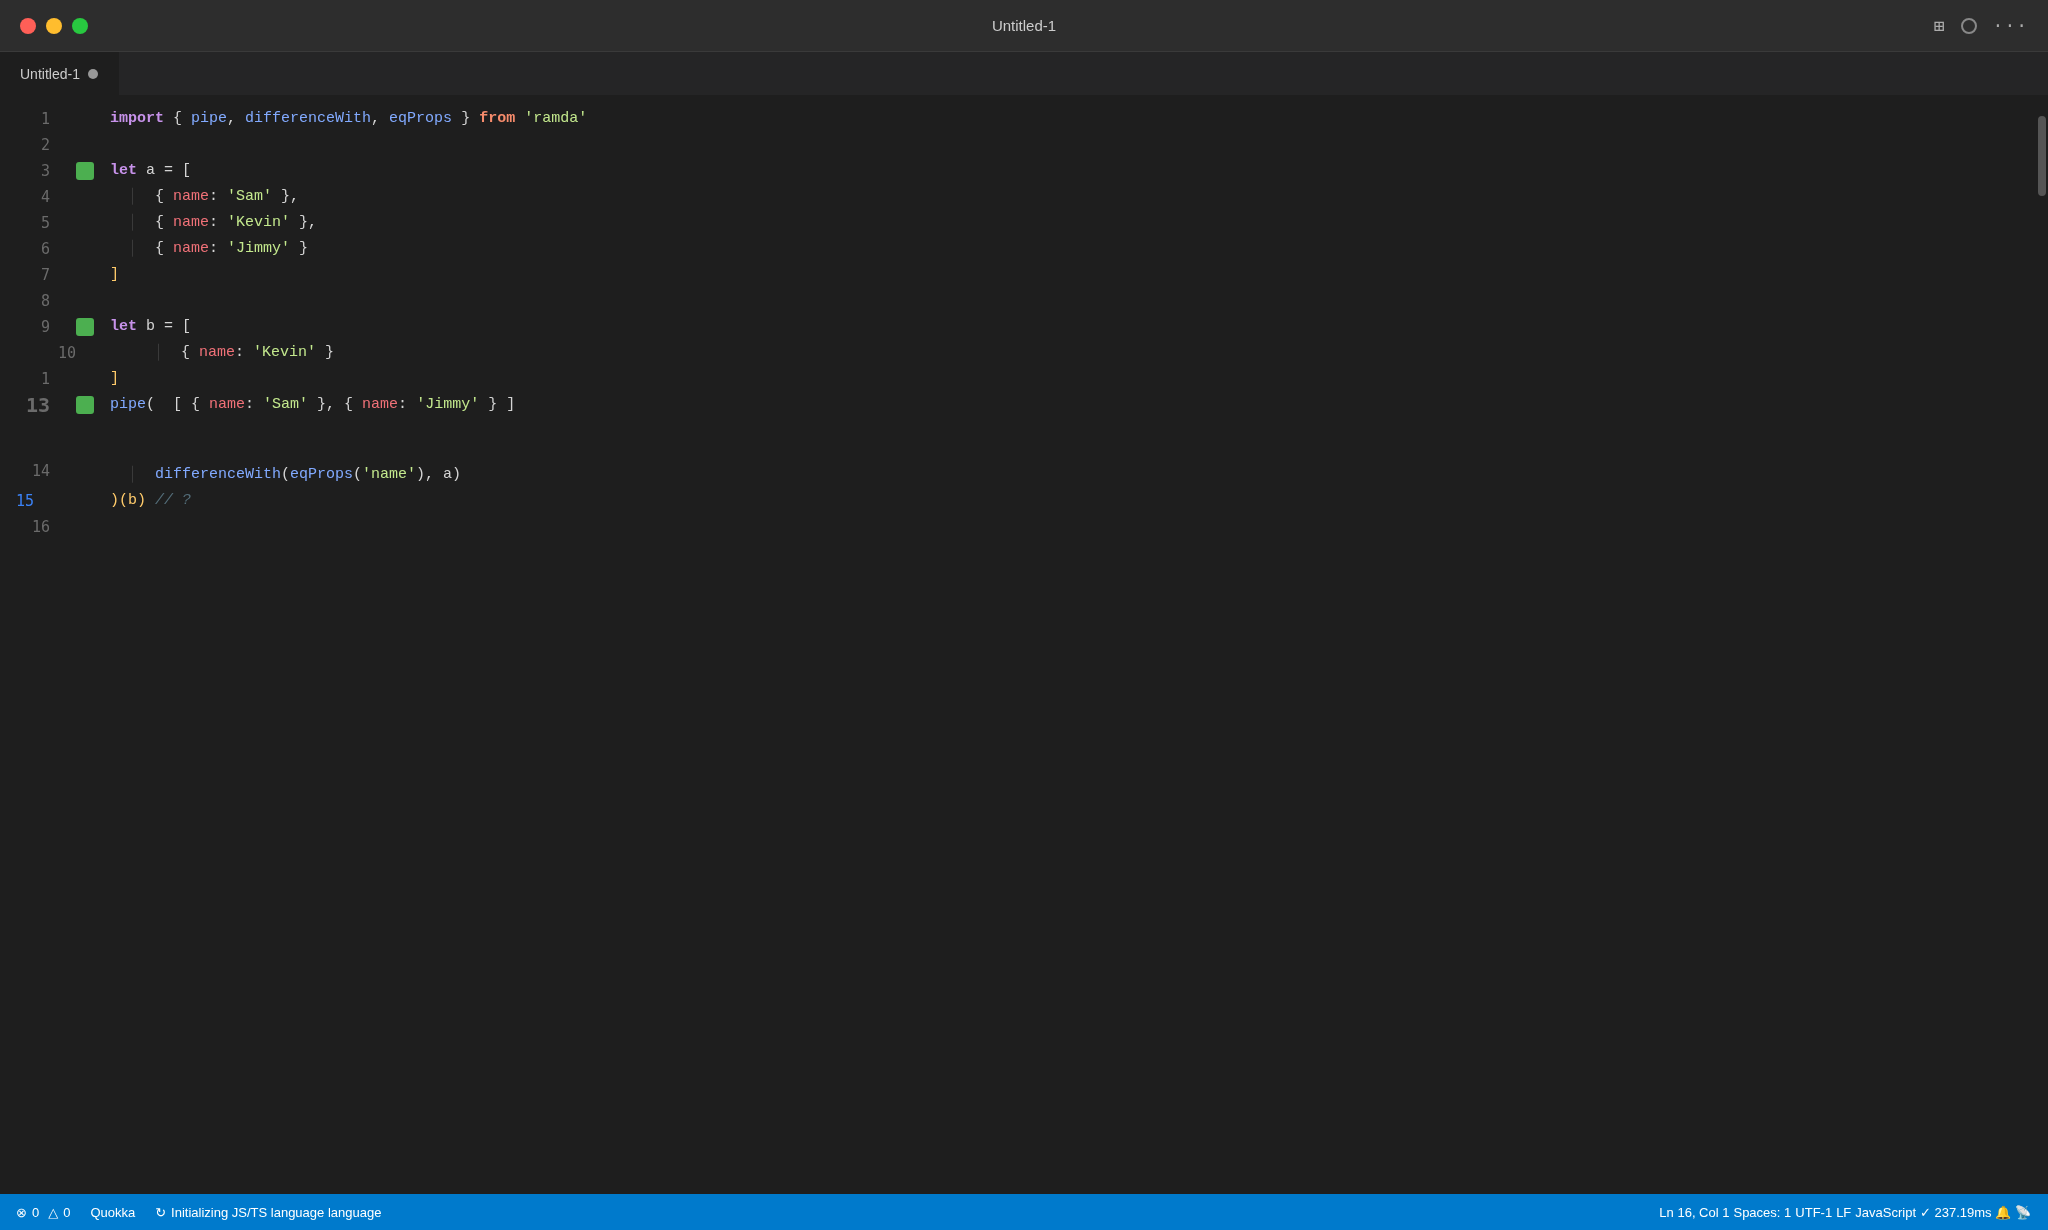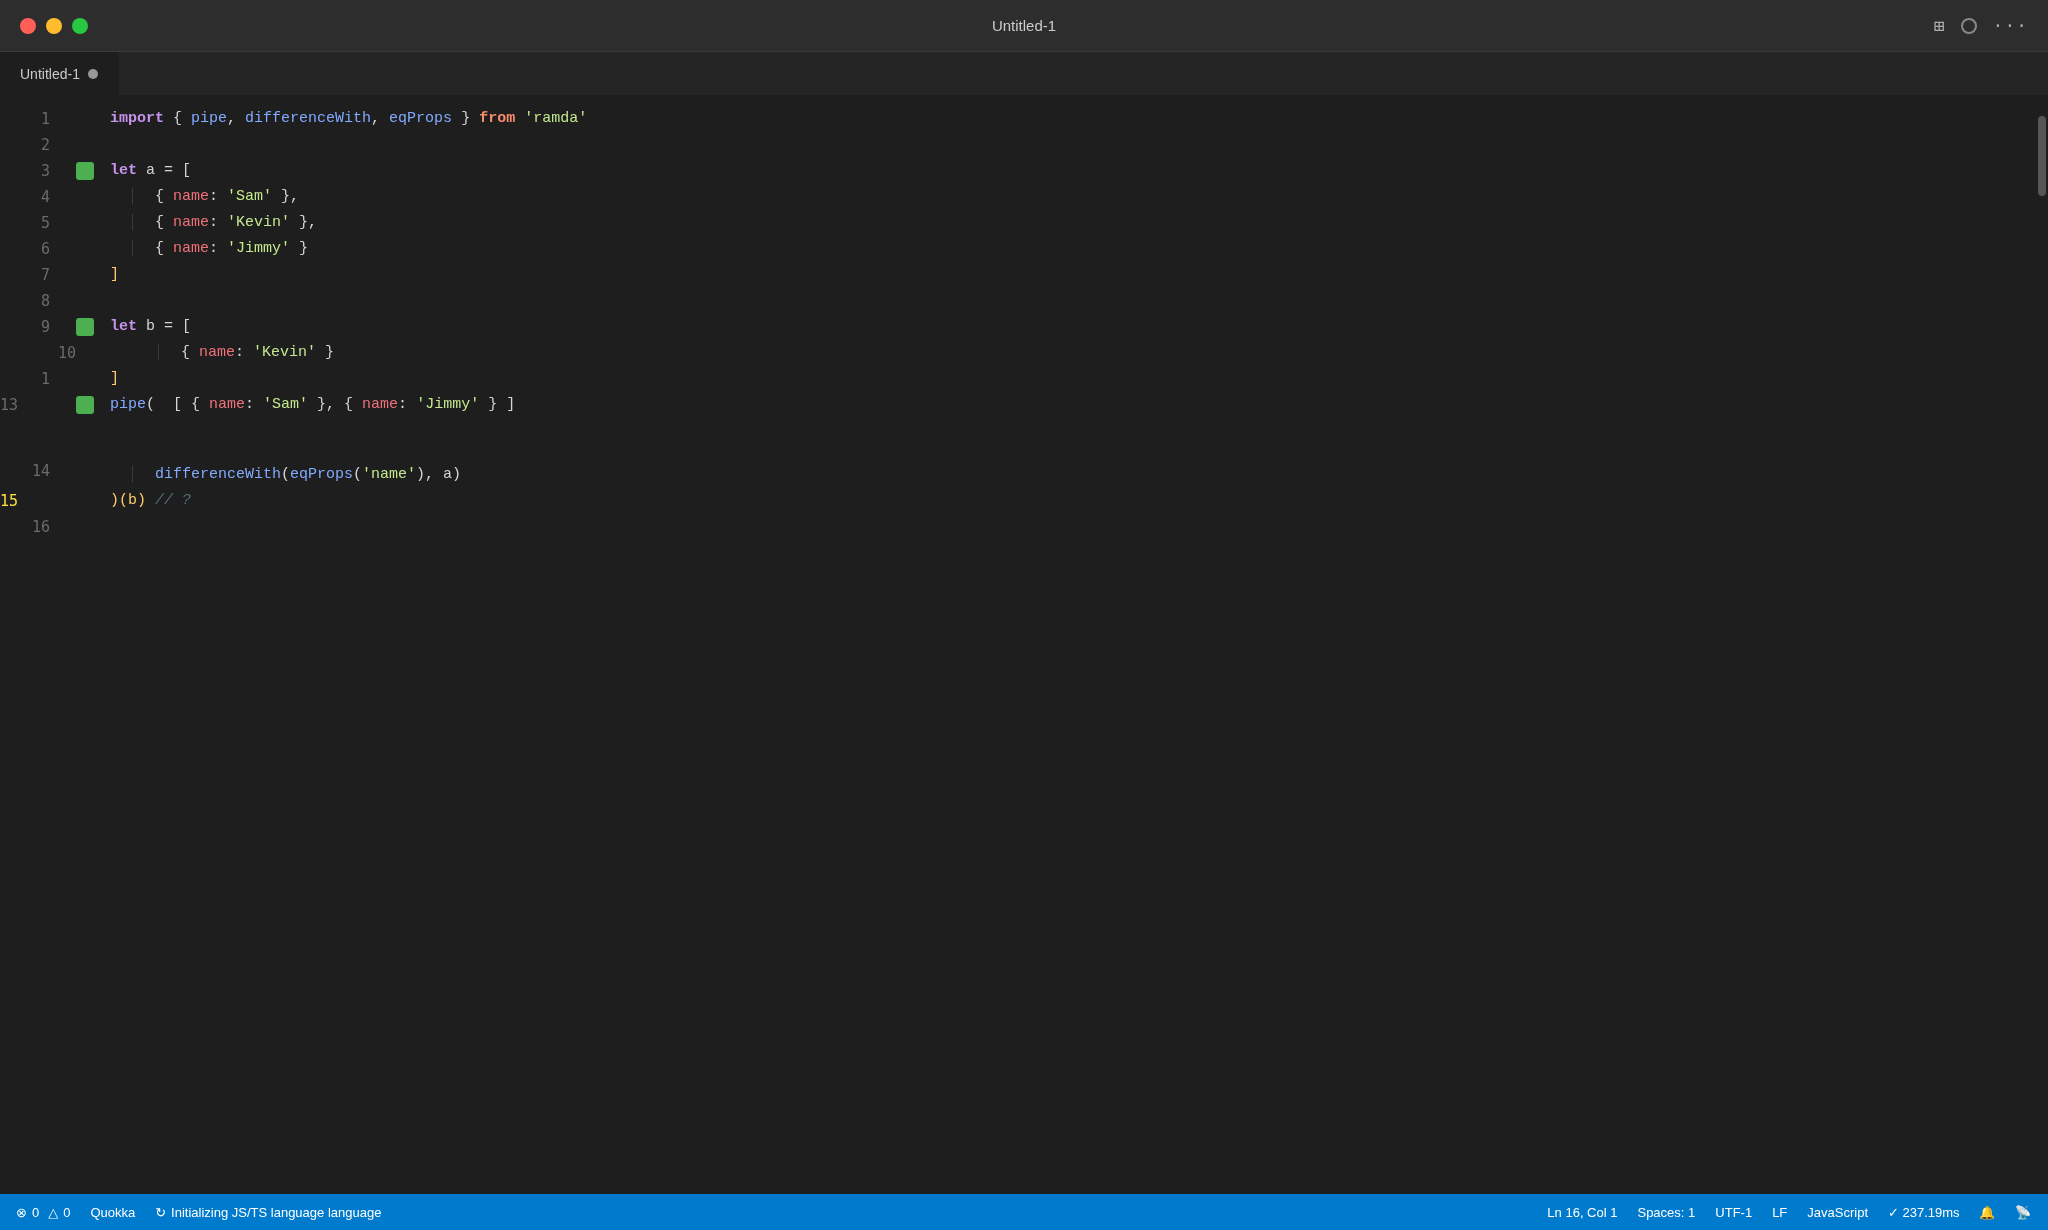--- a/index.html
+++ b/index.html
@@ -124,21 +124,21 @@
       font-family: -apple-system, BlinkMacSystemFont, sans-serif;
       display: flex;
       align-items: center;
       gap: 5px;
       white-space: nowrap;
     }
     .statusbar-right {
       margin-left: auto;
       display: flex;
       align-items: center;
-      gap: 20px;
+      gap: 4px;
     }
 
     .editor-content {
       flex: 1;
       padding: 10px 0;
       overflow: hidden;
     }
 
     
     .split-icon {
@@ -232,33 +232,33 @@
         <div style="width: 70px; text-align: right; padding-right: 20px; color: rgb(107, 107, 107); font-size: 15px; flex-shrink: 0; user-select: none; font-family: Menlo, Monaco, monospace;">10</div>
         <div style="width: 30px; flex-shrink: 0; display: flex; align-items: center; justify-content: center;"></div>
         <div style="flex: 1 1 0%; white-space: pre; font-size: 15px; line-height: 26px; font-family: Menlo, Monaco, &quot;Courier New&quot;, monospace; padding-left: 10px;"><span style="color: rgb(58, 58, 58);">  │  </span><span style="color: rgb(212, 212, 212);">{ </span><span style="color: rgb(240, 113, 120);">name</span><span style="color: rgb(212, 212, 212);">: </span><span style="color: rgb(195, 232, 141);">'Kevin'</span><span style="color: rgb(212, 212, 212);"> }</span></div>
       </div>
       <div style="display: flex; align-items: center; height: 26px;">
         <div style="width: 70px; text-align: right; padding-right: 20px; color: rgb(107, 107, 107); font-size: 15px; flex-shrink: 0; user-select: none; font-family: Menlo, Monaco, monospace;">1</div>
         <div style="width: 30px; flex-shrink: 0; display: flex; align-items: center; justify-content: center;"></div>
         <div style="flex: 1 1 0%; white-space: pre; font-size: 15px; line-height: 26px; font-family: Menlo, Monaco, &quot;Courier New&quot;, monospace; padding-left: 10px;"><span style="color: rgb(255, 203, 107);">]</span></div>
       </div>
       <div style="display: flex; align-items: center; height: 26px;">
-        <div style="width: 70px; padding-right: 20px; color: rgb(107, 107, 107); font-size: 15px; flex-shrink: 0; user-select: none; font-family: Menlo, Monaco, monospace;">13</div>
+        <div style="width: 70px; text-align: right; padding-right: 20px; color: rgb(107, 107, 107); font-size: 20px; flex-shrink: 0; user-select: none; font-family: Menlo, Monaco, monospace; font-weight: bold;">13</div>
         <div style="width: 30px; flex-shrink: 0; display: flex; align-items: center; justify-content: center;">
           <div style="width: 18px; height: 18px; border-radius: 3px; background: rgb(76, 175, 80);"></div>
         </div>
         <div style="flex: 1 1 0%; white-space: pre; font-size: 15px; line-height: 26px; font-family: Menlo, Monaco, &quot;Courier New&quot;, monospace; padding-left: 10px;"><span style="color: rgb(130, 170, 255);">pipe</span><span style="color: rgb(212, 212, 212);">(  [ { </span><span style="color: rgb(240, 113, 120);">name</span><span style="color: rgb(212, 212, 212);">: </span><span style="color: rgb(195, 232, 141);">'Sam'</span><span style="color: rgb(212, 212, 212);"> }, { </span><span style="color: rgb(240, 113, 120);">name</span><span style="color: rgb(212, 212, 212);">: </span><span style="color: rgb(195, 232, 141);">'Jimmy'</span><span style="color: rgb(212, 212, 212);"> } ]</span></div>
       </div>
       <div style="display: flex; align-items: flex-start; height: 26px; margin-top: 44px;">
         <div style="width: 70px; text-align: right; padding-right: 20px; color: rgb(107, 107, 107); font-size: 15px; flex-shrink: 0; user-select: none; font-family: Menlo, Monaco, monospace;">14</div>
         <div style="width: 30px; flex-shrink: 0; display: flex; align-items: center; justify-content: center;"></div>
         <div style="flex: 1 1 0%; white-space: pre; font-size: 15px; line-height: 26px; font-family: Menlo, Monaco, &quot;Courier New&quot;, monospace; padding-left: 10px;"><span style="color: rgb(58, 58, 58);">  │  </span><span style="color: rgb(130, 170, 255);">differenceWith</span><span style="color: rgb(212, 212, 212);">(</span><span style="color: rgb(130, 170, 255);">eqProps</span><span style="color: rgb(212, 212, 212);">(</span><span style="color: rgb(195, 232, 141);">'name'</span><span style="color: rgb(212, 212, 212);">), a)</span></div>
       </div>
       <div style="display: flex; align-items: center; height: 26px;">
-        <div style="width: 70px; text-align: left; padding-right: 20px; color: #fde047; font-size: 15px; flex-shrink: 0; user-select: none; font-family: Menlo, Monaco, monospace;">15</div>
+        <div style="width: 70px; text-align: center; padding-right: 20px; color: #3b82f6; font-size: 15px; flex-shrink: 0; user-select: none; font-family: Menlo, Monaco, monospace;">15</div>
         <div style="width: 30px; flex-shrink: 0; display: flex; align-items: center; justify-content: center;"></div>
         <div style="flex: 1 1 0%; white-space: pre; font-size: 15px; line-height: 26px; font-family: Menlo, Monaco, &quot;Courier New&quot;, monospace; padding-left: 10px;"><span style="color: rgb(255, 203, 107);">)(b) </span><span style="color: rgb(84, 110, 122); font-style: italic;">// ?</span></div>
       </div>
       <div style="display: flex; align-items: center; height: 26px;">
         <div style="width: 70px; text-align: right; padding-right: 20px; color: rgb(107, 107, 107); font-size: 15px; flex-shrink: 0; user-select: none; font-family: Menlo, Monaco, monospace; padding-left: 8px;">16</div>
         <div style="width: 30px; flex-shrink: 0; display: flex; align-items: center; justify-content: center;"></div>
         <div style="flex: 1 1 0%; white-space: pre; font-size: 15px; line-height: 26px; font-family: Menlo, Monaco, &quot;Courier New&quot;, monospace; padding-left: 10px;"></div>
       </div>
     </div>
   <div class="scrollbar">

